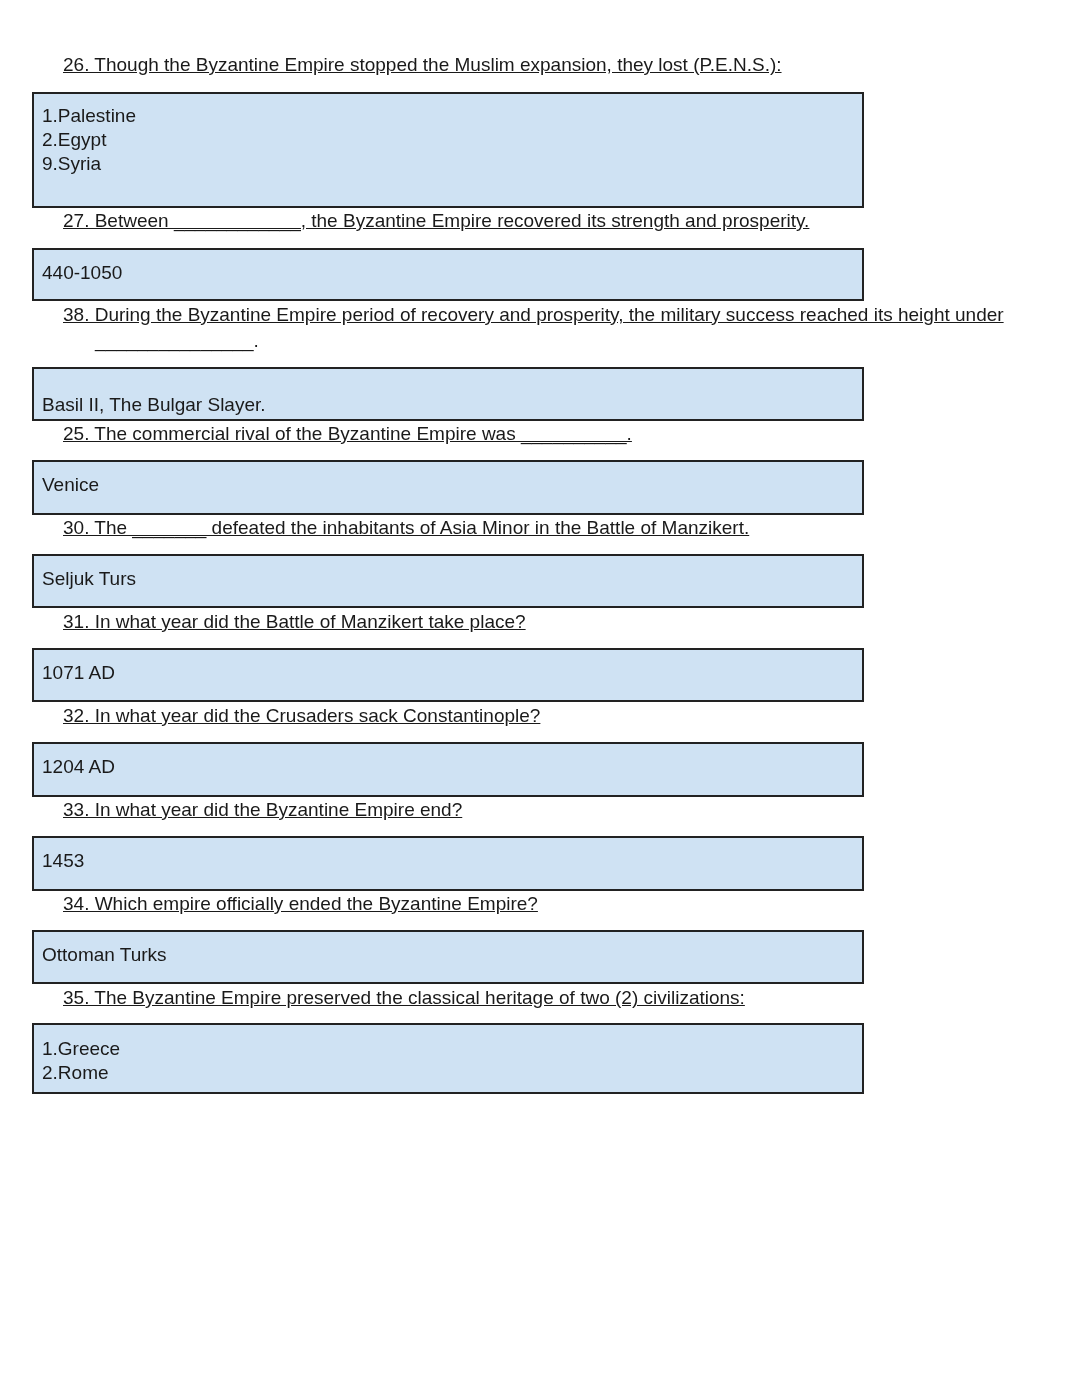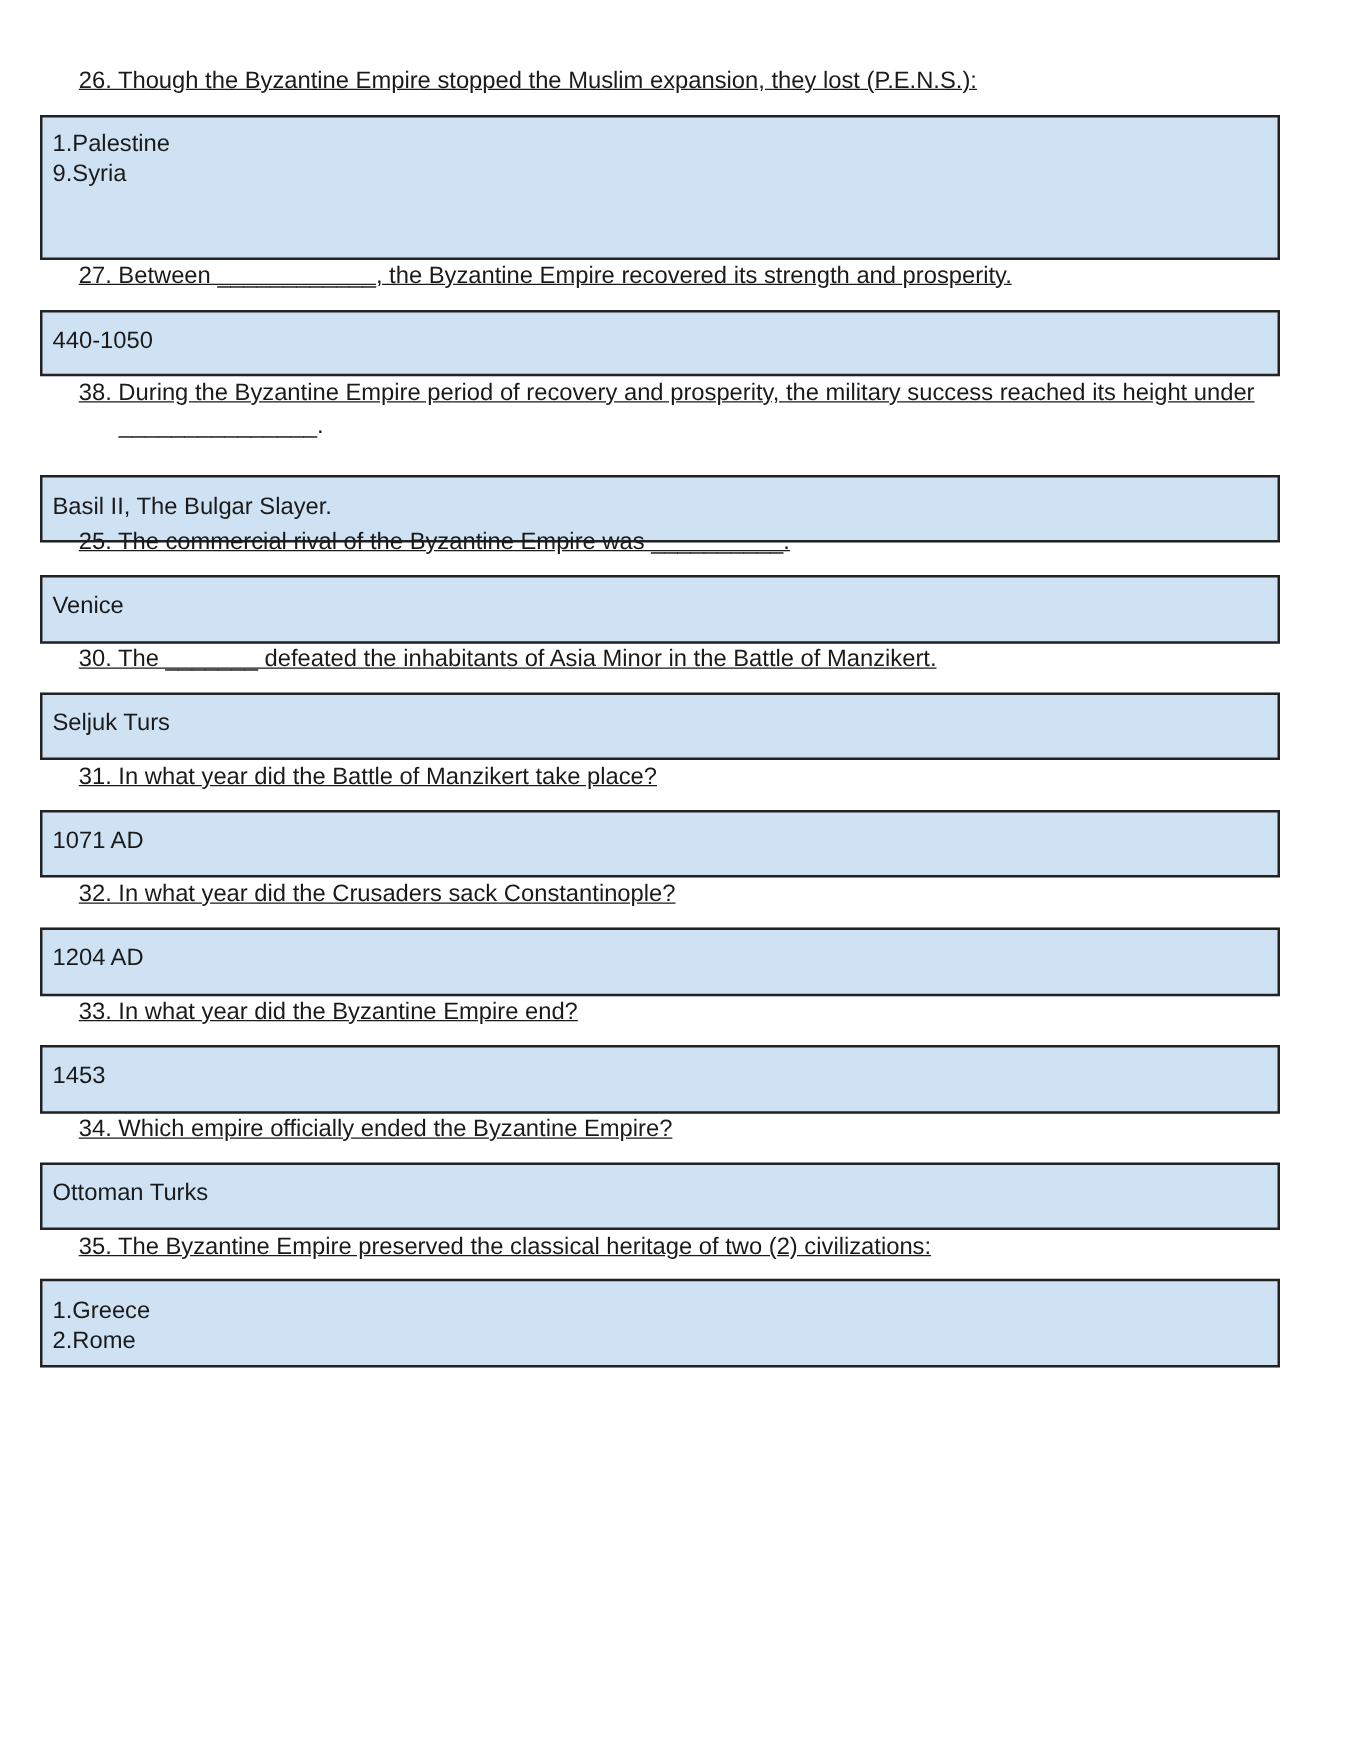--- a/index.html
+++ b/index.html
@@ -7,43 +7,44 @@
     width: 1080px; height: 1397px; position: relative; overflow: hidden;
     font-family: "Liberation Sans", sans-serif; color: #1a1a1a;
   }
   .q {
     position: absolute; left: 63px; font-size: 19px; line-height: 26px;
     white-space: nowrap;
     text-decoration: underline;
   }
   .q2 { position: absolute; left: 95px; font-size: 19px; line-height: 26px; white-space: nowrap; }
   .box {
-    position: absolute; left: 32px; width: 992px; box-sizing: border-box;
+    position: absolute; left: 32px; width: 832px; box-sizing: border-box;
     border: 2px solid #222222; background: #cfe2f3;
     padding: 0 8px; font-size: 19px; line-height: 24px;
   }
   .box .line { display: block; }
 </style>
 </head>
 <body>
 
 <div class="q" style="top:52px">26. Though the Byzantine Empire stopped the Muslim expansion, they lost (P.E.N.S.):</div>
 <div class="box" style="top:92px;height:116px;padding-top:10px">
   <span class="line">1.Palestine</span>
+  <span class="line">2.Egypt</span>
   <span class="line">9.Syria</span>
 </div>
 
 <div class="q" style="top:208px">27. Between ____________, the Byzantine Empire recovered its strength and prosperity.</div>
 <div class="box" style="top:248px;height:53px;padding-top:11px">
   <span class="line">440-1050</span>
 </div>
 
 <div class="q" style="top:302px">38. During the Byzantine Empire period of recovery and prosperity, the military success reached its height under</div>
 <div class="q2" style="top:328px">_______________.</div>
-<div class="box" style="top:380px;height:54px;padding-top:12px">
+<div class="box" style="top:367px;height:54px;padding-top:24px">
   <span class="line">Basil II, The Bulgar Slayer.</span>
 </div>
 
 <div class="q" style="top:421px">25. The commercial rival of the Byzantine Empire was __________.</div>
 <div class="box" style="top:460px;height:55px;padding-top:11px">
   <span class="line">Venice</span>
 </div>
 
 <div class="q" style="top:515px">30. The _______ defeated the inhabitants of Asia Minor in the Battle of Manzikert.</div>
 <div class="box" style="top:554px;height:54px;padding-top:11px">

